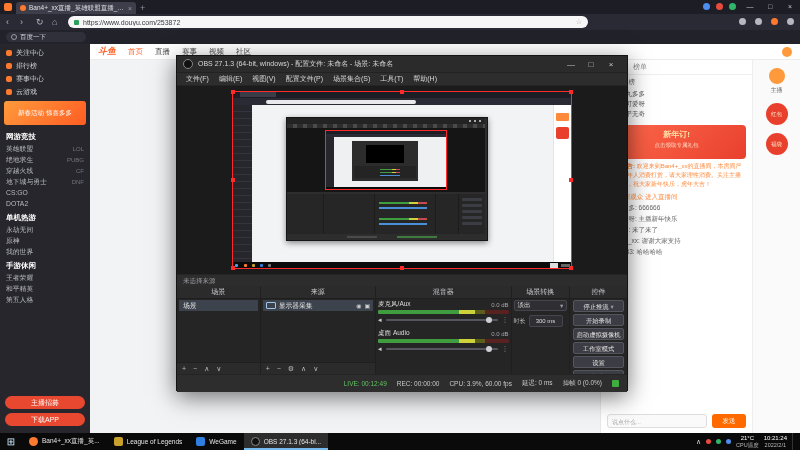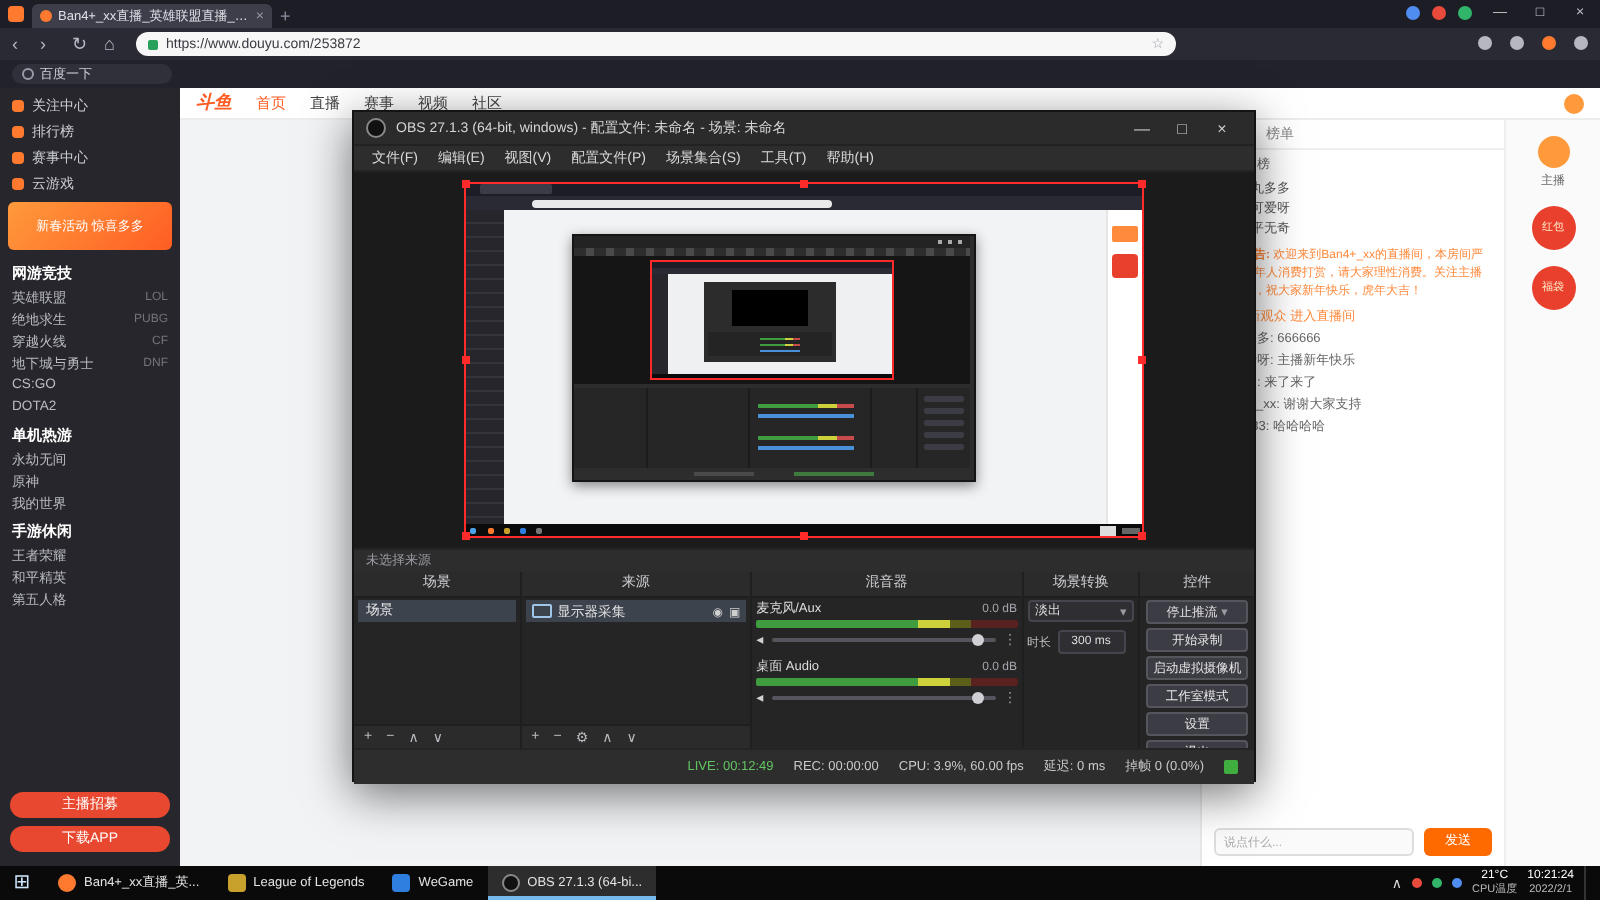--- a/index.html
+++ b/index.html
@@ -347,20 +347,24 @@
             <span>鱼丸多多</span>
           </div>
         <div class="rk-row">
             <span class="dot" style="width:6px;height:6px;background:#b9c0c9"></span>
             <span>小可爱呀</span>
           </div>
         <div class="rk-row">
             <span class="dot" style="width:6px;height:6px;background:#d9975a"></span>
             <span>平平无奇</span>
           </div>
+      </div>
+      <div id="banner">
+        <div class="bt">新年订!</div>
+        <div class="bs">点击领取专属礼包</div>
       </div>
       <div id="notice">
         <span class="nl">直播公告:</span>
         <span>欢迎来到Ban4+_xx的直播间，本房间严禁未成年人消费打赏，请大家理性消费。关注主播不迷路，祝大家新年快乐，虎年大吉！</span>
       </div>
       <div id="msgs">
         <div class="welcome">欢迎 新观众 进入直播间</div>
         <div>鱼丸多多: 666666</div>
         <div>小可爱呀: 主播新年快乐</div>
         <div>路人甲: 来了来了</div>

